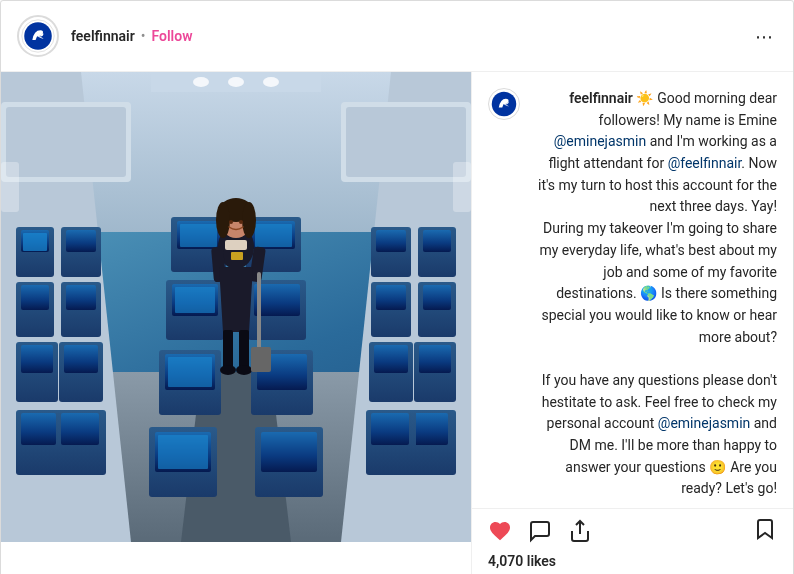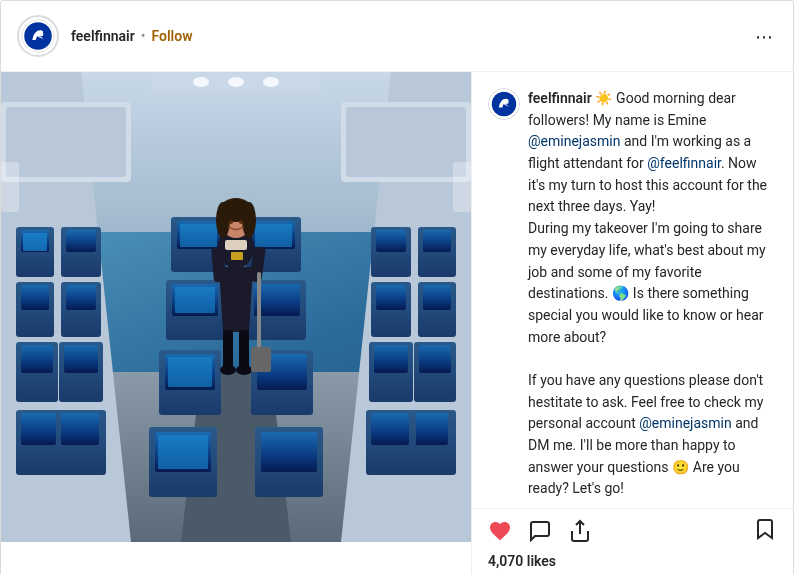--- a/index.html
+++ b/index.html
@@ -54,21 +54,21 @@
     .header-username {
       font-weight: 600;
       font-size: 14px;
       color: #262626;
     }
     .header-dot {
       color: #8e8e8e;
       font-size: 14px;
     }
     .header-follow {
-      color: #a16207;
+      color: #ec4899;
       font-size: 14px;
       font-weight: 600;
       cursor: pointer;
       text-align: center;
     }
     .header-more {
       font-size: 18px;
       color: #262626;
       cursor: pointer;
       padding: 0 4px;
@@ -123,20 +123,21 @@
       align-items: center;
       justify-content: center;
       vertical-align: middle;
       margin-right: 8px;
       flex-shrink: 0;
     }
 
     .caption-top {
       display: flex;
       align-items: flex-start;
+      text-align: right;
     }
 
     .caption-text {
       font-size: 14px;
       color: #262626;
       line-height: 1.55;
     }
 
     .caption-username {
       font-weight: 600;

